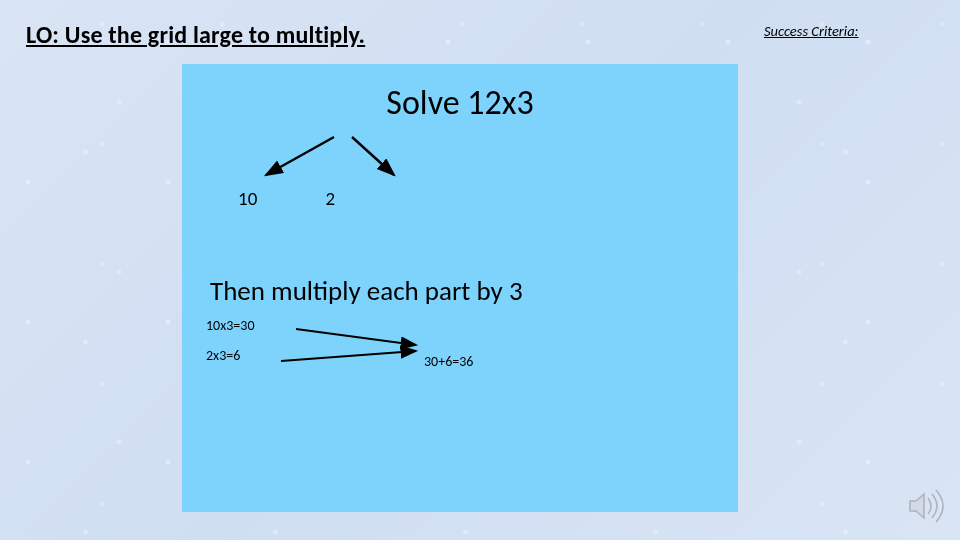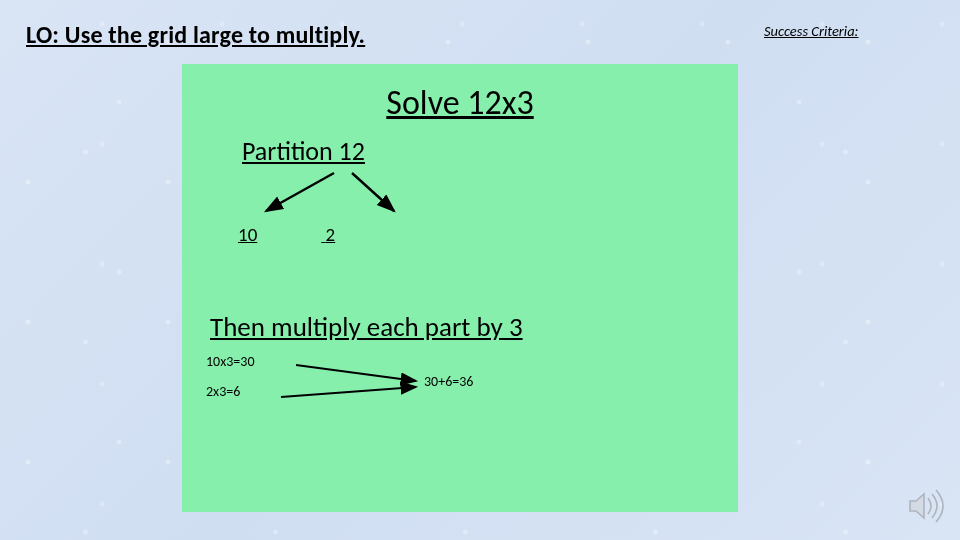--- a/index.html
+++ b/index.html
@@ -40,23 +40,22 @@
     font-weight: 400;
     margin-bottom: 18px;
   }
   .criteria-list { white-space: pre-line; }
   .card {
     position: absolute;
     left: 182px;
     top: 64px;
     width: 556px;
     height: 448px;
-    background: #86efac;
+    background: #7dd3fc;
     padding: 18px 22px 10px 22px;
-    text-decoration: underline;
   }
   .solve-line {
     font-size: 34px;
     font-weight: 400;
     text-align: center;
     margin-bottom: 12px;
   }
   .partition-label {
     font-size: 26px;
     margin-left: 38px;
@@ -75,42 +74,41 @@
     margin-bottom: 10px;
   }
   .calc-wrap {
     position: relative;
     font-size: 14px;
     margin-left: 2px;
     height: 90px;
   }
   .calc-line1 { position:absolute; left:0; top:0; }
   .calc-line2 { position:absolute; left:0; top:30px; }
-  .calc-result { position:absolute; left:218px; top:20px; }
+  .calc-result { position:absolute; left:218px; top:36px; }
   .calc-svg { position:absolute; left:0; top:0; pointer-events:none; }
   .speaker {
     position: absolute;
     right: 14px;
     bottom: 12px;
     opacity: 0.45;
   }
 </style>
 </head>
 <body>
 
 <div class="lo-title">LO: Use the grid large to multiply.</div>
 
 <div class="criteria-block">
   <div class="criteria-heading">Success Criteria:</div>
 </div>
 
 <div class="card">
   <div class="solve-line">Solve 12x3</div>
 
-  <div class="partition-label">Partition 12</div>
   <svg class="partition-svg" width="220" height="46">
     <defs>
       <marker id="ah1" markerWidth="10" markerHeight="10" refX="7" refY="3" orient="auto">
         <path d="M0,0 L8,3 L0,6 Z" fill="#000"></path>
       </marker>
     </defs>
     <line x1="110" y1="2" x2="42" y2="40" stroke="#000" stroke-width="2.4" marker-end="url(#ah1)"></line>
     <line x1="128" y1="2" x2="170" y2="40" stroke="#000" stroke-width="2.4" marker-end="url(#ah1)"></line>
   </svg>
   <div class="partition-numbers">

